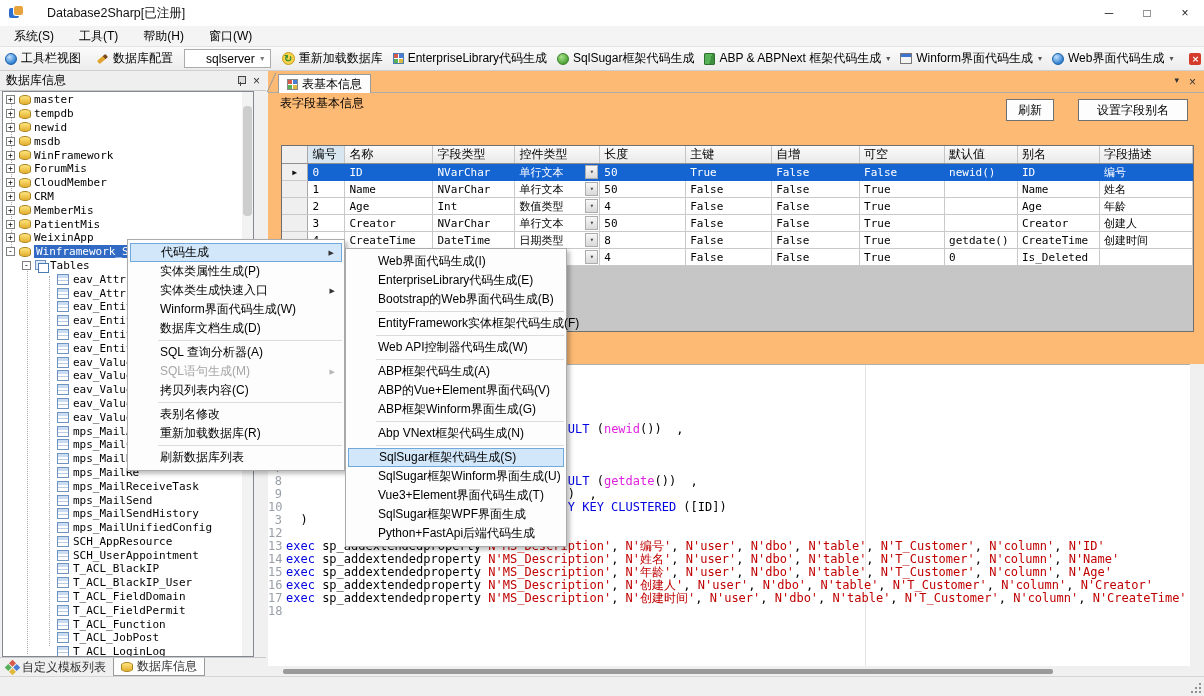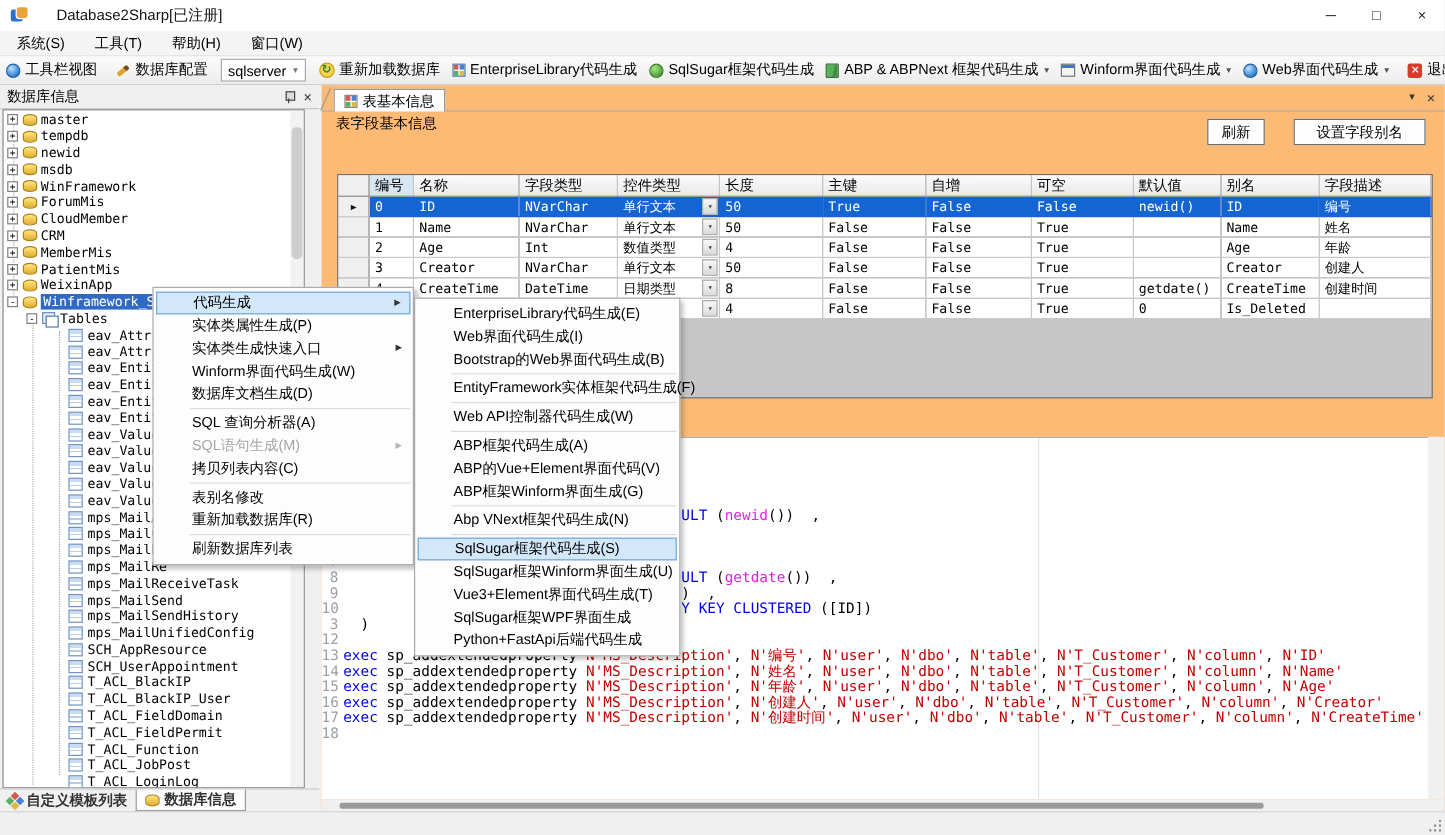--- a/index.html
+++ b/index.html
@@ -27,21 +27,21 @@
   .menubar .mitem { padding:2px 11px; margin-left:3px; }
 
   
   .toolbar { position:absolute; left:0; top:47px; width:1204px; height:24px;
              background:linear-gradient(#FBFBFB,#ECECEC); border-bottom:1px solid #CFCFCF;
              display:flex; align-items:center; }
   .tbtn { display:flex; align-items:center; gap:4px; padding:2px 4px; margin:0 1px; white-space:nowrap; }
   .tsep { width:1px; height:16px; background:#C8C8C8; margin:0 3px; }
   .dd-caret { font-size:8px; color:#555; margin-left:1px; }
   .combo { width:104px; height:19px; background:#fff; border:1px solid #ABABAB; display:flex;
-           align-items:center; padding-left:5px; margin:0 6px; }
+           align-items:center; padding-left:21px; margin:0 6px; }
   .combo .arr { margin-left:auto; width:15px; text-align:center; color:#777; font-size:8px; }
 
   
   .ic { display:inline-block; flex:none; }
   .ic-globe { width:12px; height:12px; border-radius:50%; border:1px solid #1B5FA8;
               background:radial-gradient(circle at 35% 30%, #BFE0FF, #2E7FD0 72%); }
   .ic-pencil { width:12px; height:12px; position:relative; }
   .ic-pencil::before { content:""; position:absolute; left:0; top:4px; width:11px; height:4px;
               background:linear-gradient(90deg,#E0A32E 68%,#7A4A1E 68%); transform:rotate(-40deg);
               border-radius:1px; }
@@ -93,21 +93,21 @@
         linear-gradient(#C9DCF2 0 3px, transparent 3px),
         repeating-linear-gradient(to bottom,#fff 0 5px,#B9CCE2 5px 6px); background-color:#fff; }
   .tree-label.sel { background:#316AC5; color:#fff; padding:0 2px; }
   .tree-scroll { position:absolute; right:0; top:0; width:11px; height:564px; background:#F2F2F2; }
   .tree-scroll .thumb { position:absolute; left:1px; top:14px; width:9px; height:110px;
             background:#CDCDCD; border-radius:4px; }
 
   
   .lp-tabs { position:absolute; left:0; top:586px; width:266px; height:19px; display:flex;
              align-items:stretch; background:#F0F0F0; border-top:1px solid #C9C9C9; }
-  .lp-tab { display:flex; align-items:center; gap:4px; padding:0 7px; color:#333;font-weight:bold; }
+  .lp-tab { display:flex; align-items:center; gap:4px; padding:0 7px; color:#333; }
   .lp-tab.active { background:#FDFDFD; border:1px solid #9A9A9A; border-top:none; }
   .ic-pinwheel { width:11px; height:11px; transform:rotate(45deg); background:
         linear-gradient(#D65A4A,#D65A4A) 0 0/5px 5px no-repeat,
         linear-gradient(#4A7DD6,#4A7DD6) 6px 0/5px 5px no-repeat,
         linear-gradient(#58B058,#58B058) 0 6px/5px 5px no-repeat,
         linear-gradient(#E0B840,#E0B840) 6px 6px/5px 5px no-repeat; }
   .ic-db-sm { width:12px; height:10px; background:linear-gradient(#FFE680,#E2AE2E);
            border:1px solid #A8821C; border-radius:6px/3px; }
 
   
@@ -735,22 +735,22 @@
       <div class="menu-item dis"><span class="ml">SQL语句生成(M)</span><span class="ma">▶</span></div>
       <div class="menu-item"><span class="ml">拷贝列表内容(C)</span></div>
       <div class="menu-sep"></div>
       <div class="menu-item"><span class="ml">表别名修改</span></div>
       <div class="menu-item"><span class="ml">重新加载数据库(R)</span></div>
       <div class="menu-sep"></div>
       <div class="menu-item"><span class="ml">刷新数据库列表</span></div>
     </div>
 
   <div class="menu menu2">
+      <div class="menu-item"><span class="ml">Web界面代码生成(I)</span></div>
       <div class="menu-item"><span class="ml">EnterpriseLibrary代码生成(E)</span></div>
-      <div class="menu-item"><span class="ml">Web界面代码生成(I)</span></div>
       <div class="menu-item"><span class="ml">Bootstrap的Web界面代码生成(B)</span></div>
       <div class="menu-sep"></div>
       <div class="menu-item"><span class="ml">EntityFramework实体框架代码生成(F)</span></div>
       <div class="menu-sep"></div>
       <div class="menu-item"><span class="ml">Web API控制器代码生成(W)</span></div>
       <div class="menu-sep"></div>
       <div class="menu-item"><span class="ml">ABP框架代码生成(A)</span></div>
       <div class="menu-item"><span class="ml">ABP的Vue+Element界面代码(V)</span></div>
       <div class="menu-item"><span class="ml">ABP框架Winform界面生成(G)</span></div>
       <div class="menu-sep"></div>

